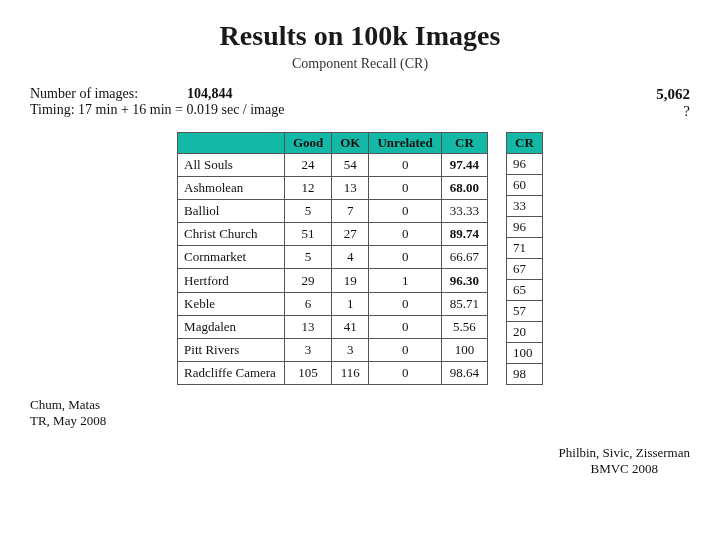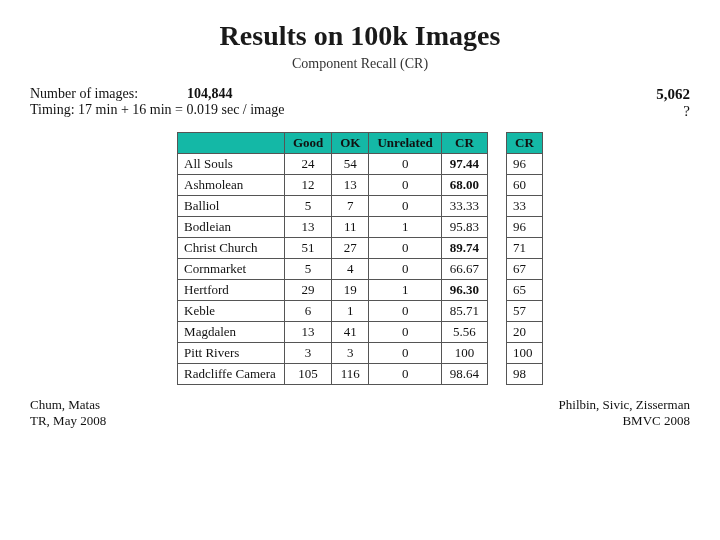--- a/index.html
+++ b/index.html
@@ -62,21 +62,21 @@
     .footer-row {
       display: flex;
       justify-content: space-between;
       width: 100%;
       margin-top: 12px;
       font-size: 13px;
       color: #111;
       gap: 40px;
     }
     .footer-left { }
-    .footer-right { text-align: right; }
+    .footer-right { text-align: center; margin-top: 48px; }
   </style>
 </head>
 <body>
 
 <h1>Results on 100k Images</h1>
 <div class="subtitle">Component Recall (CR)</div>
 
 <div class="info-row">
   <div class="info-left">
     <span>Number of images:</span>
@@ -117,27 +117,20 @@
           <td style="font-weight: bold;">68.00</td>
         </tr>
         <tr>
           <td>Balliol</td>
           <td>5</td>
           <td>7</td>
           <td>0</td>
           <td>33.33</td>
         </tr>
         <tr>
-          <td>Bodleian</td>
-          <td>13</td>
-          <td>11</td>
-          <td>1</td>
-          <td>95.83</td>
-        </tr>
-        <tr>
           <td>Christ Church</td>
           <td>51</td>
           <td>27</td>
           <td>0</td>
           <td style="font-weight: bold;">89.74</td>
         </tr>
         <tr>
           <td>Cornmarket</td>
           <td>5</td>
           <td>4</td>

